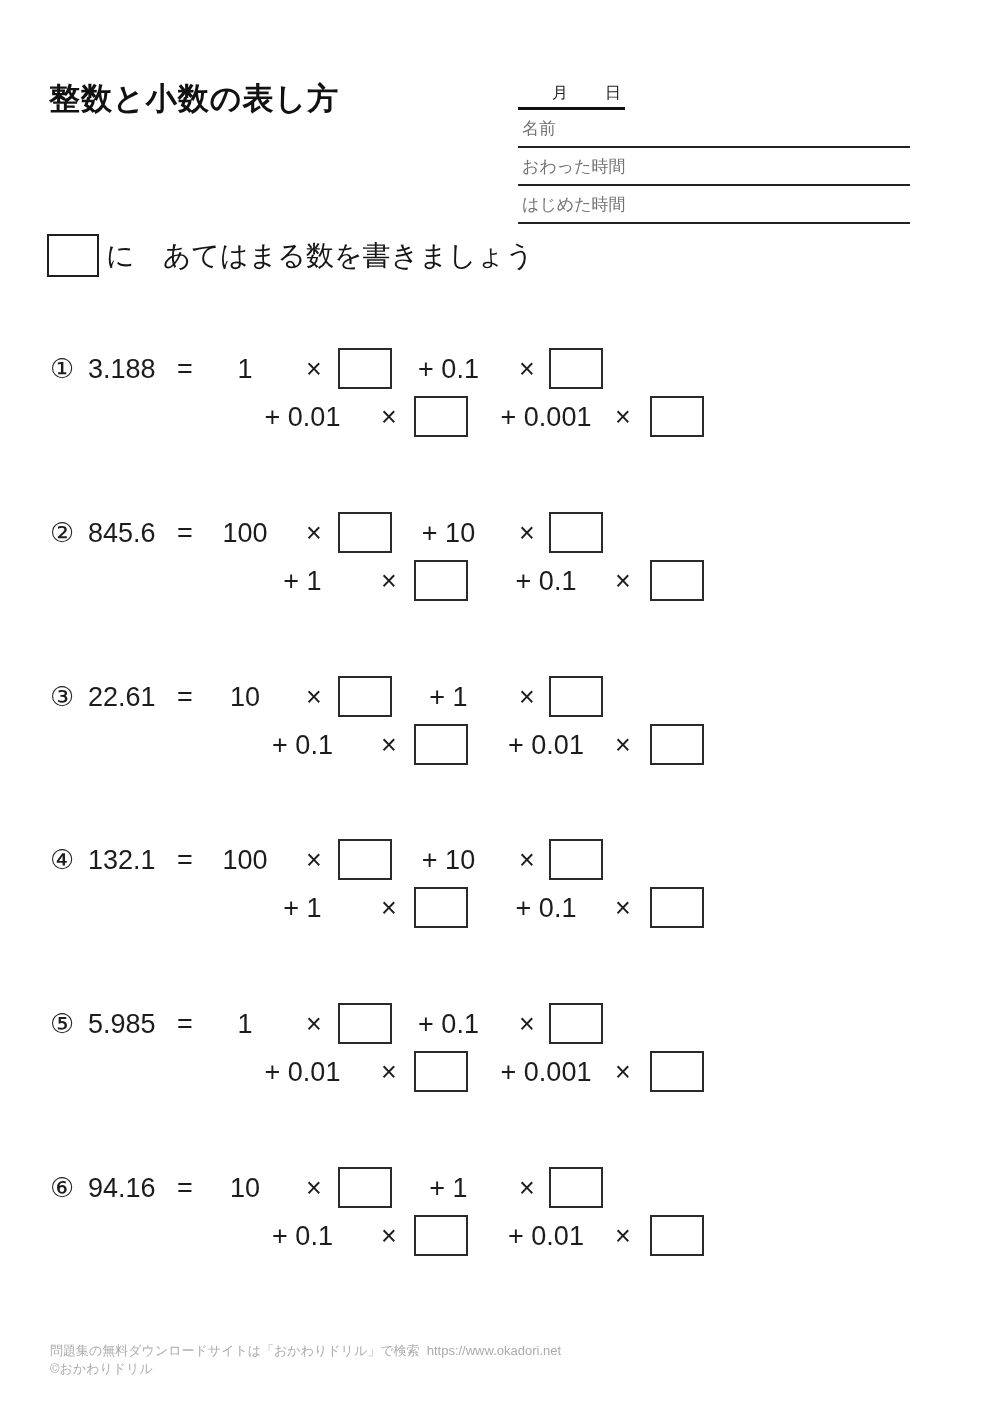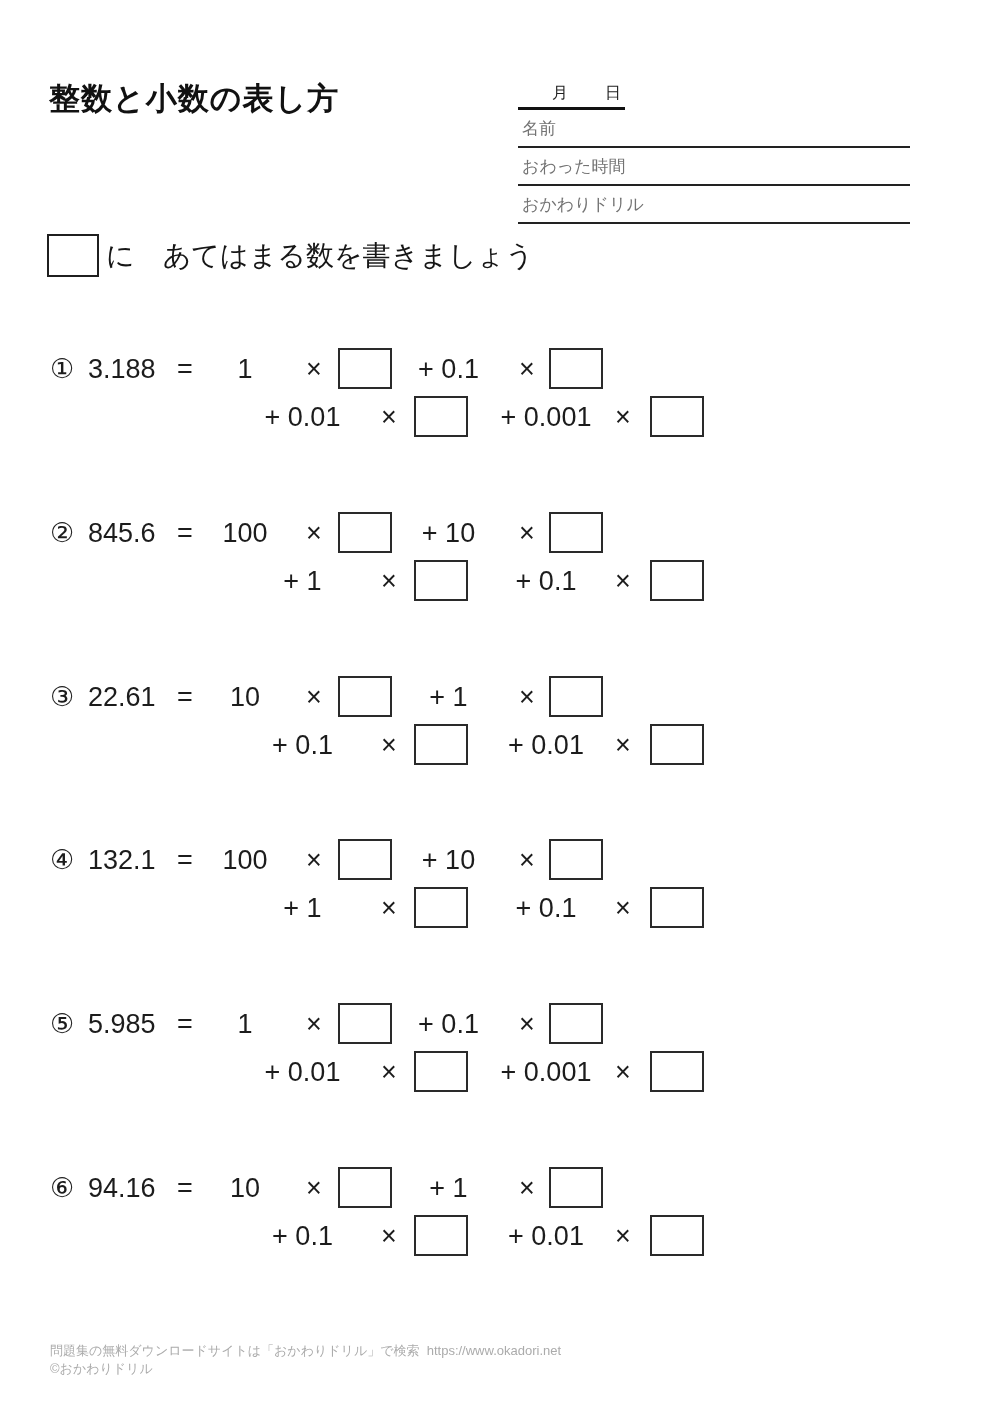--- a/index.html
+++ b/index.html
@@ -87,21 +87,21 @@
     </div>
     <div class="form-row">
       <span>名前</span>
       <span class="fill-area"></span>
     </div>
     <div class="form-row">
       <span>おわった時間</span>
       <span class="fill-area"></span>
     </div>
     <div class="form-row">
-      <span>おかわりドリル</span>
+      <span>はじめた時間</span>
       <span class="fill-area"></span>
     </div>
   </div>
 
   <div class="instruction">
     <div class="example-box"></div>
     <div class="instruction-text">に　あてはまる数を書きましょう</div>
   </div>
 
   <div class="problem" style="top:348px">

